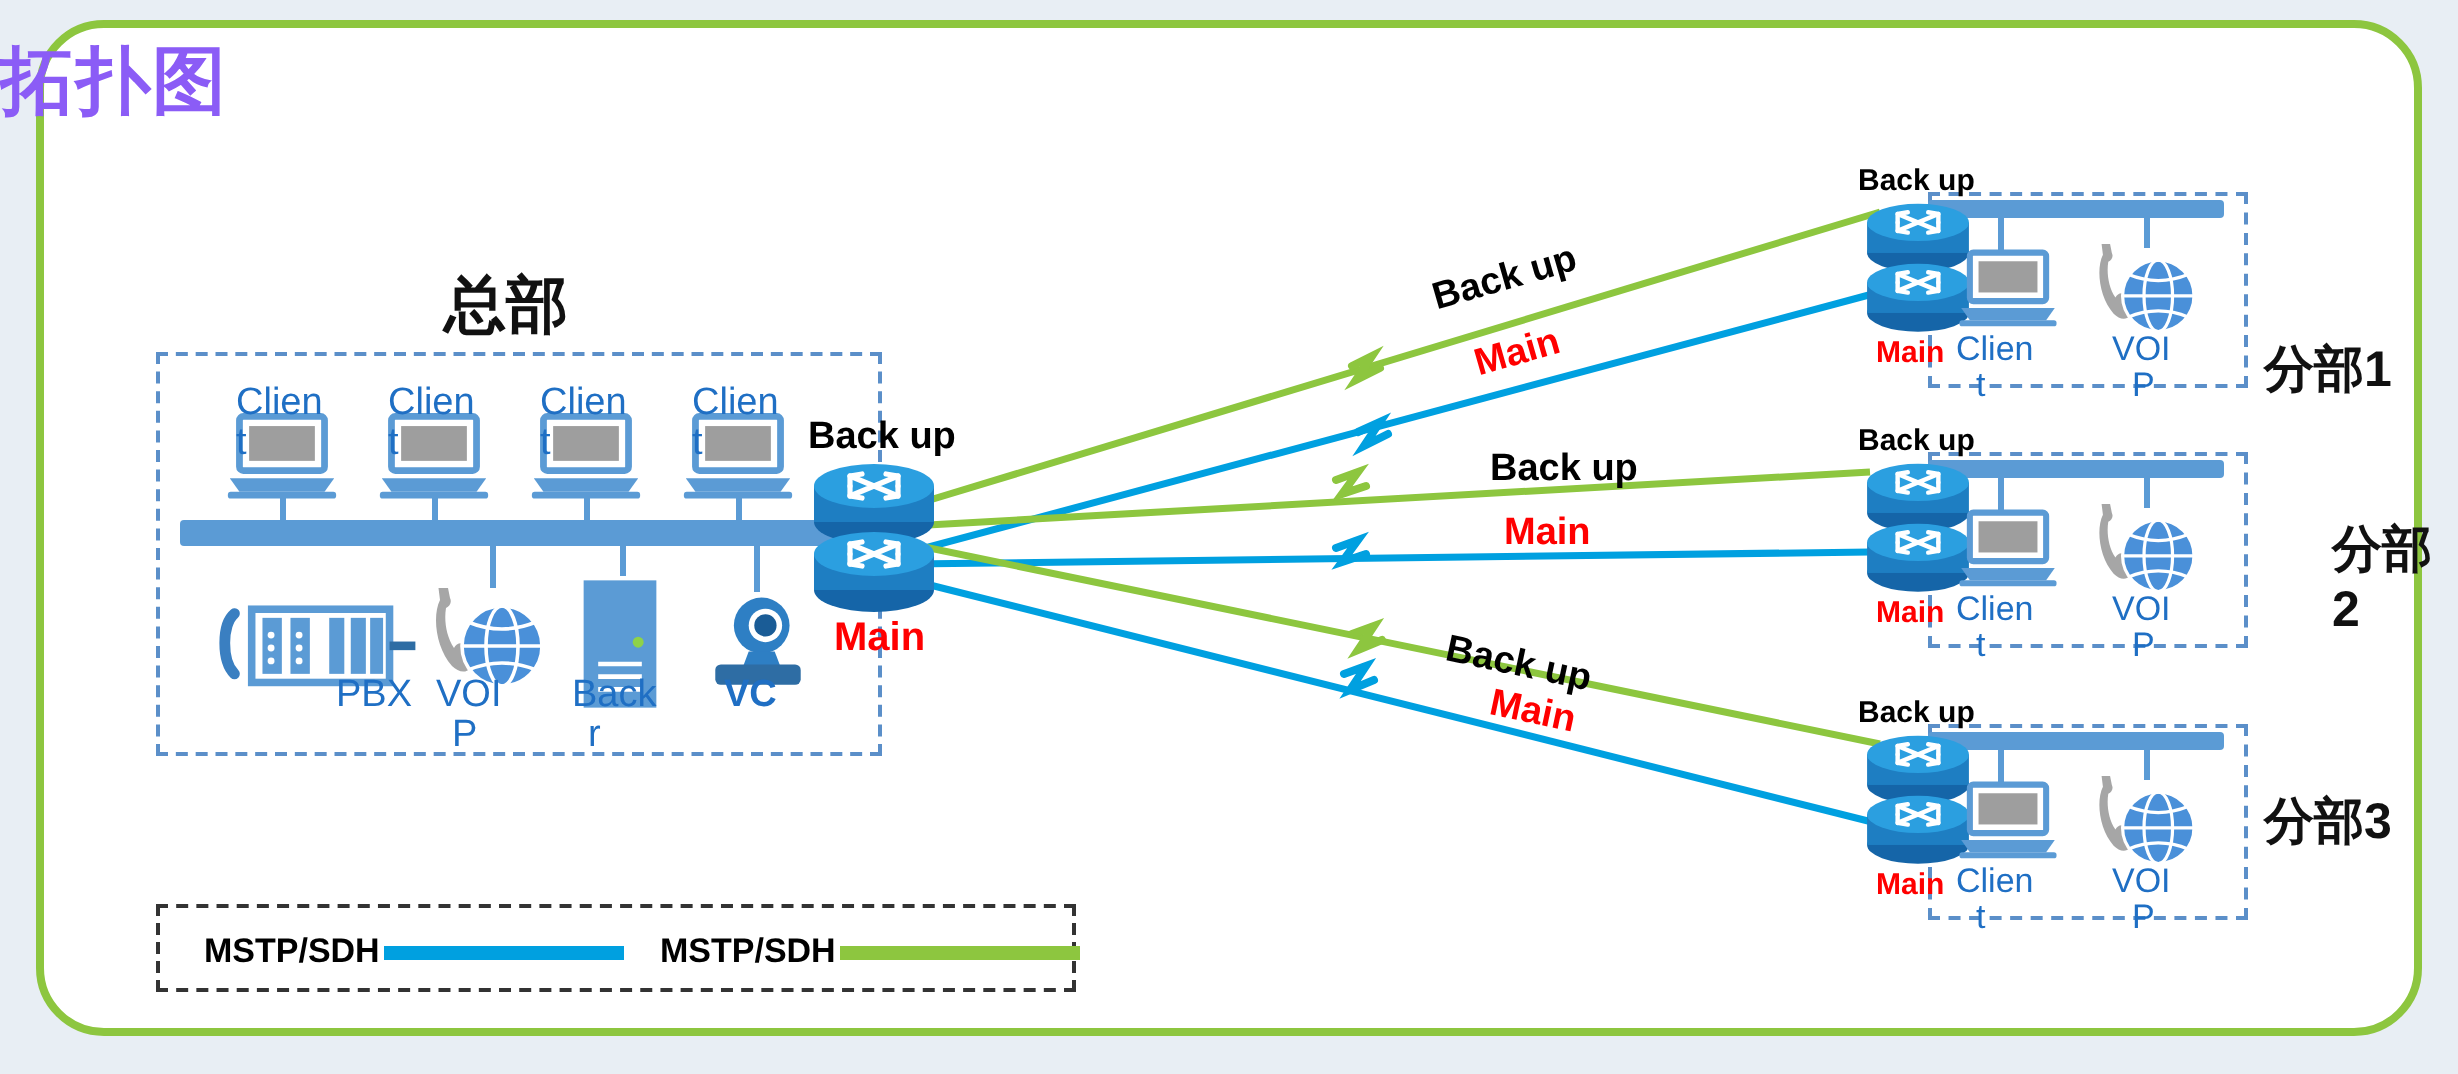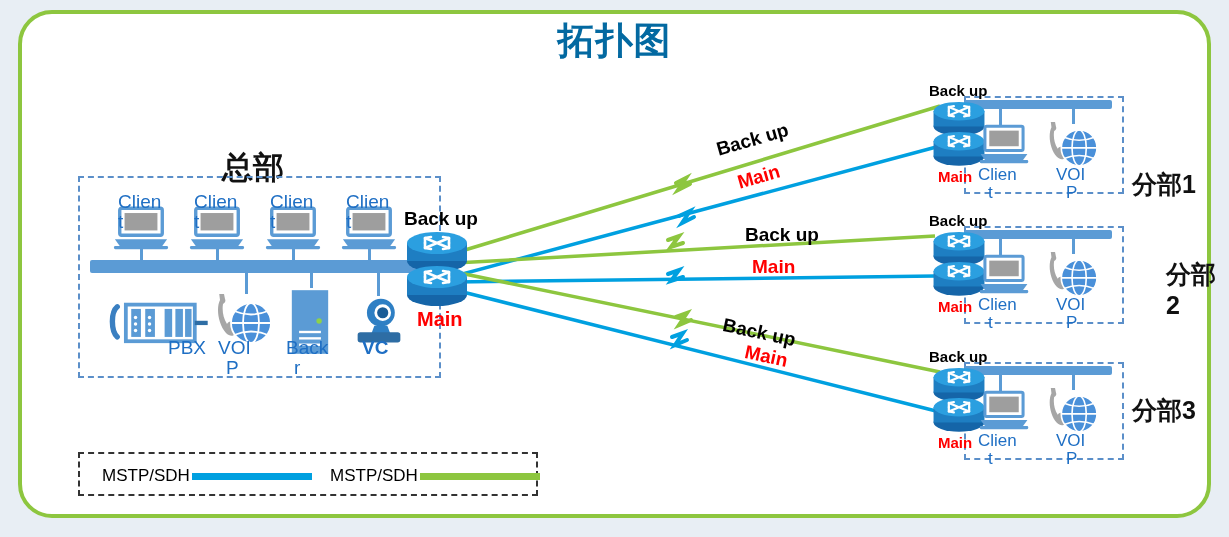--- a/index.html
+++ b/index.html
@@ -14,25 +14,25 @@
     width:1193px;height:508px;
     background:#ffffff;
     border:4px solid #8DC63F;
     border-radius:34px;
     box-sizing:border-box;
   }
   #stage{position:absolute;inset:0;}
   svg#wires{position:absolute;left:0;top:0;width:1229px;height:537px;overflow:visible;}
 
   .ttl{
-    position:absolute;left:0;right:0;top:16px;text-align:center;
-    font-size:37px;font-weight:bold;color:#0369a1;letter-spacing:1px;
+    position:absolute;left:0;right:0;top:16px;
+    font-size:37px;font-weight:bold;color:#8b5cf6;letter-spacing:1px;
   }
   .sec-title{
-    position:absolute;font-size:31px;font-weight:bold;color:#111;margin-top:15px;
+    position:absolute;font-size:31px;font-weight:bold;color:#111;
   }
   .branch-title{
     position:absolute;font-size:25px;font-weight:bold;color:#111;
   }
   .dash-box{
     position:absolute;border:2px dashed #5b8fc9;box-sizing:border-box;
   }
   .bar{position:absolute;background:#5b9bd5;border-radius:2px;}
   .drop{position:absolute;background:#5b9bd5;width:3px;}
 
@@ -47,21 +47,21 @@
   .link-lbl{position:absolute;font-size:19px;font-weight:bold;white-space:nowrap;transform-origin:left center;}
   .link-lbl.bk{color:#000;}
   .link-lbl.mn{color:#ff0000;}
 
   
   #legend{
     position:absolute;left:78px;top:452px;width:460px;height:44px;
     border:2px dashed #333;box-sizing:border-box;background:#fff;
   }
   .leg-item{position:absolute;display:flex;align-items:center;}
-  .leg-txt{font-size:17px;font-weight:normal;color:#000;}
+  .leg-txt{font-size:17px;font-weight:bold;color:#000;}
   .leg-line{width:120px;height:7px;margin-left:2px;}
 
   
   .ico{position:absolute;}
 </style>
 </head>
 <body>
 
 <div id="canvas"></div>
 

